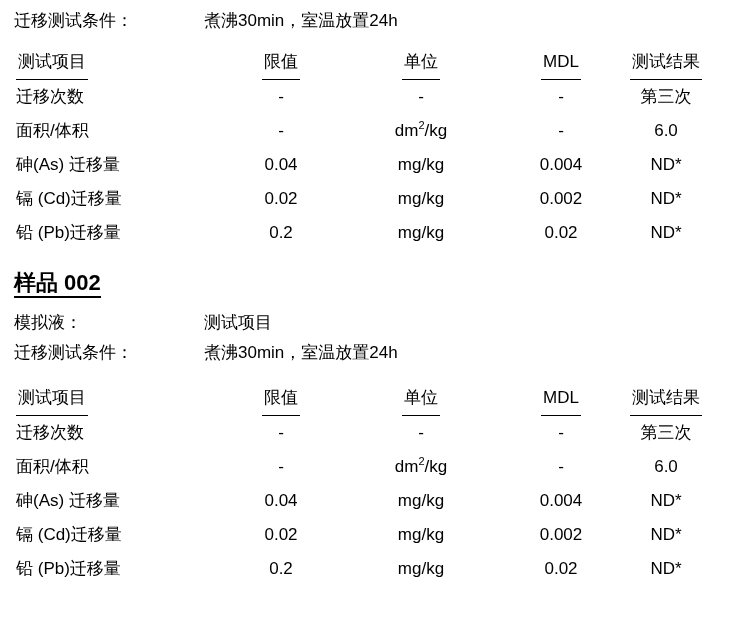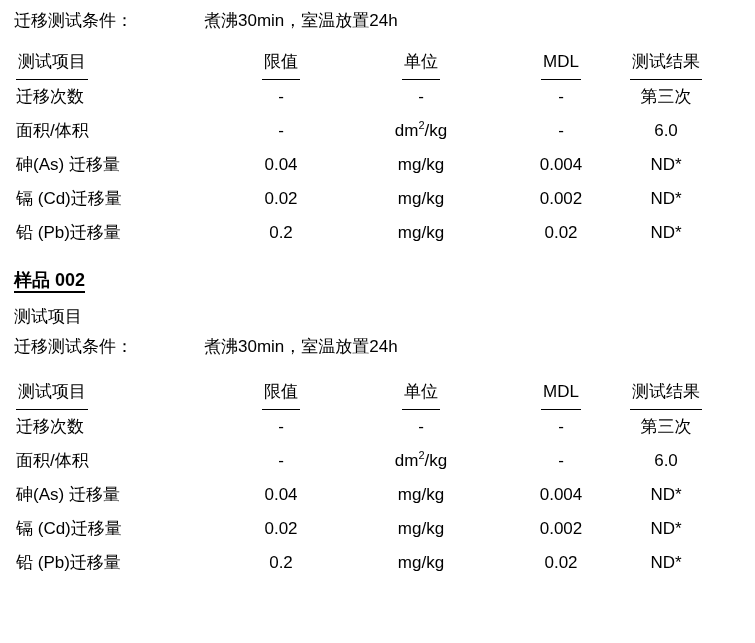--- a/index.html
+++ b/index.html
@@ -60,21 +60,21 @@
   table.res thead td {
     line-height: 32px;
   }
   table.res thead .hdr {
     display: inline-block;
     border-bottom: 1px solid #000;
     padding: 0 2px 1px 2px;
   }
 
   .sample-title {
-    font-size: 18px;
+    font-size: 22px;
     font-weight: bold;
     margin: 18px 0 6px 0;
     display: inline-block;
   }
   .sample-title .underlined {
     border-bottom: 2px solid #000;
     padding-bottom: 1px;
   }
   .spacer-sm { height: 10px; }
   .spacer-xs { height: 4px; }
@@ -148,20 +148,21 @@
   </table>
 
   
   <div class="sample-title">
     <span class="underlined">样品 002</span>
   </div>
 
   <div class="spacer-xs"></div>
 
   <div class="cond-row">
+    <span class="cond-label">模拟液：</span>
     <span class="cond-value">测试项目</span>
   </div>
 
   <div class="cond-row">
     <span class="cond-label">迁移测试条件：</span>
     <span class="cond-value">煮沸30min，室温放置24h</span>
   </div>
 
   <div class="spacer-md"></div>
 

